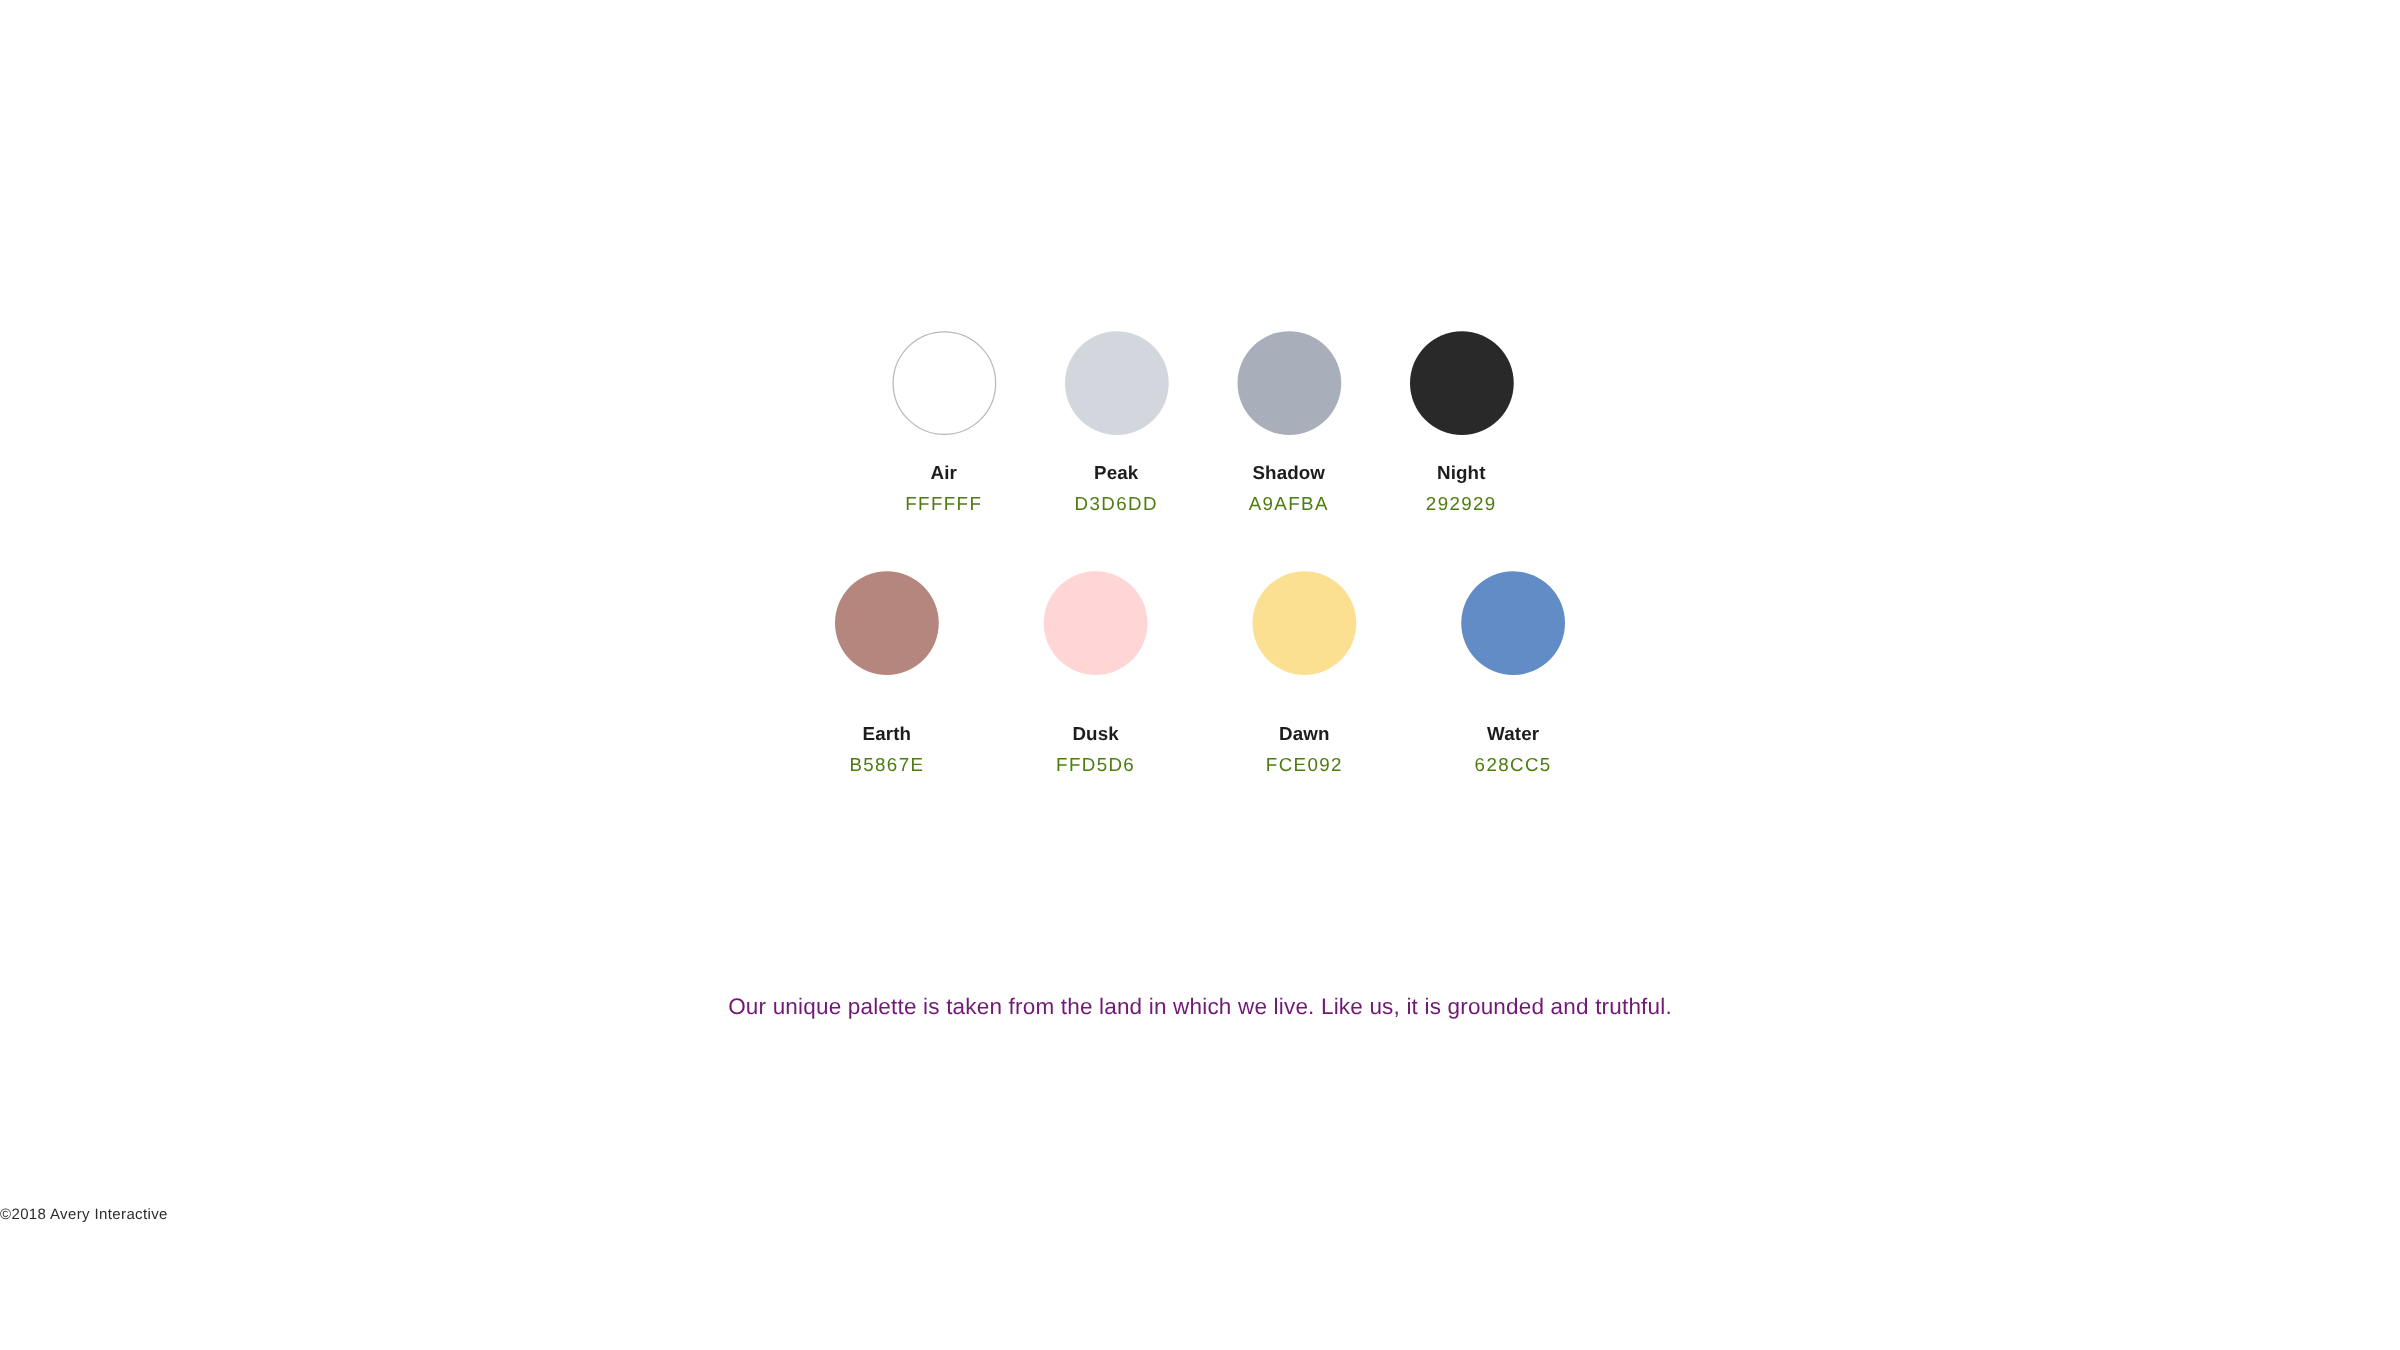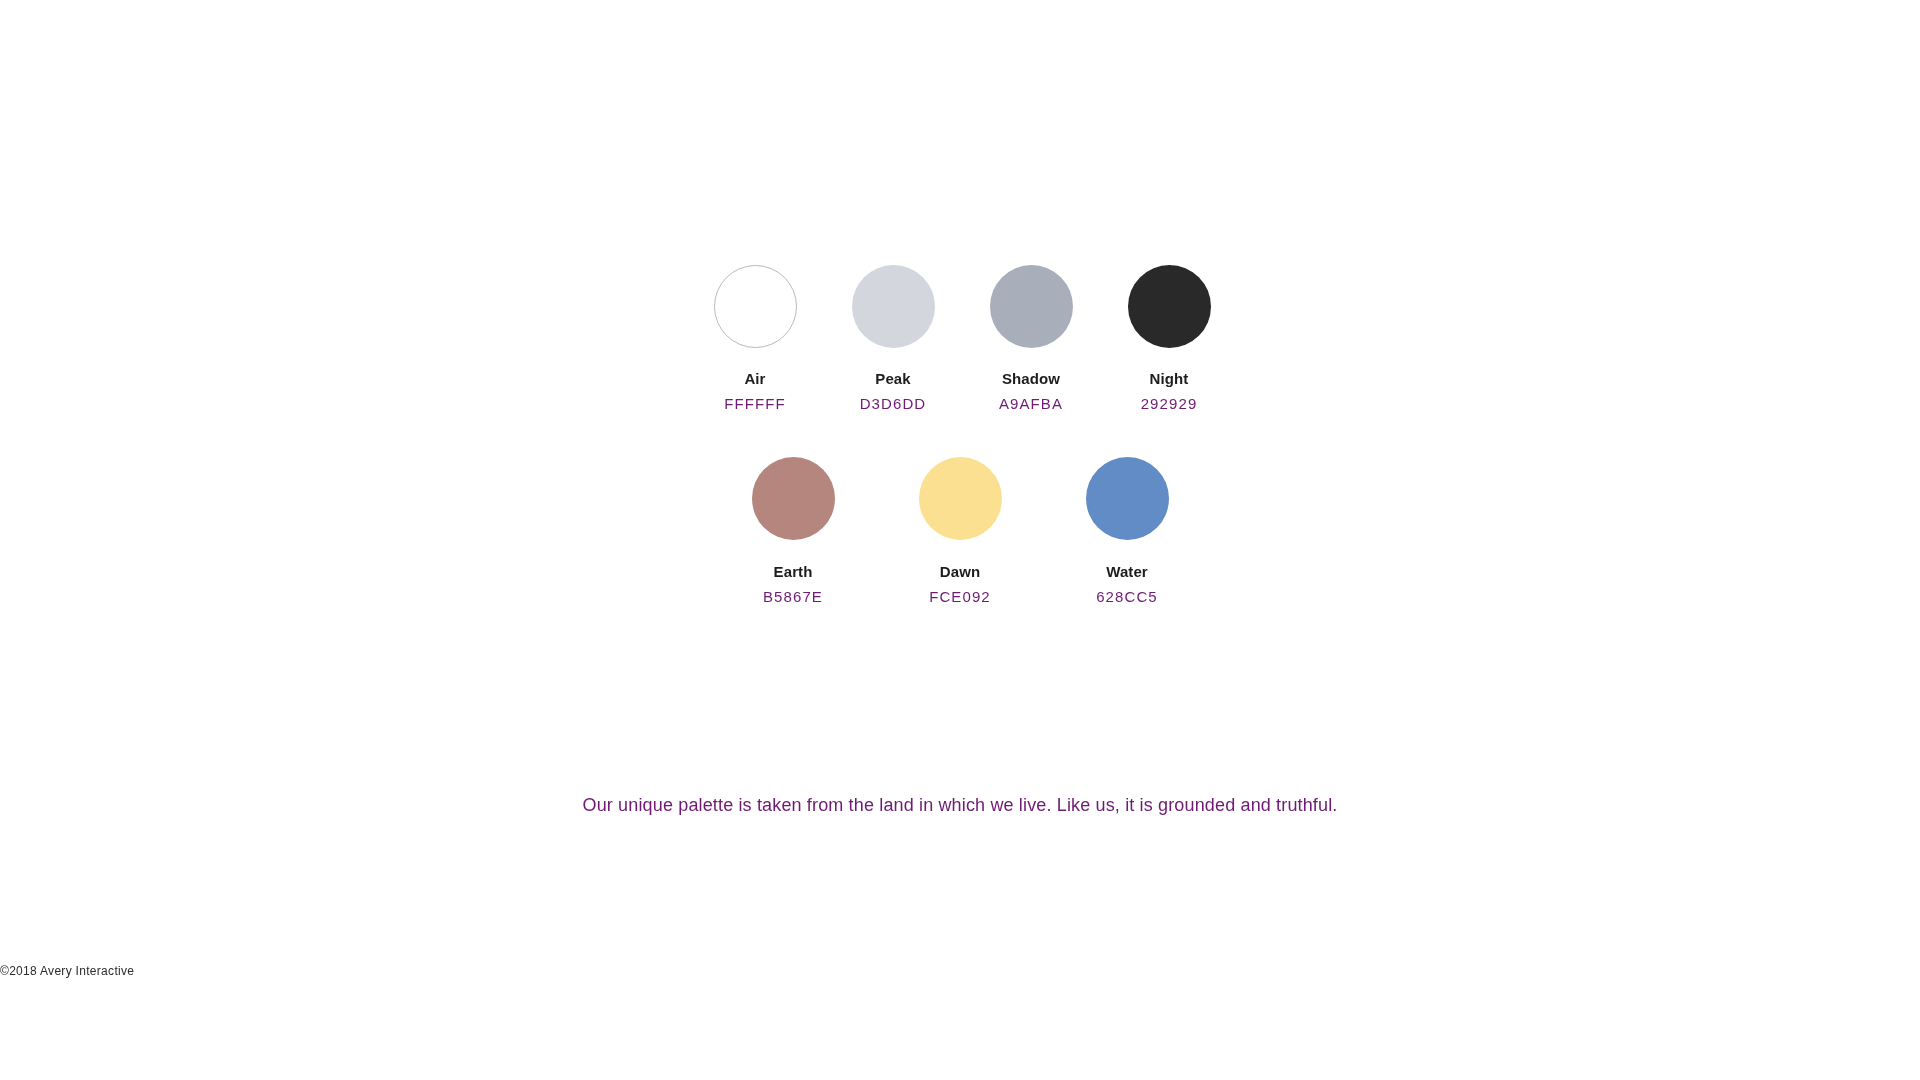--- a/index.html
+++ b/index.html
@@ -75,27 +75,27 @@
     color: #1d1d1d;
     letter-spacing: 0.1px;
     white-space: nowrap;
   }
 
   .swatch-hex {
     margin-top: 10px;
     font-size: 15px;
     font-weight: 300;
     line-height: 1;
-    color: #701a75;
+    color: #4d7c0f;
     letter-spacing: 1.1px;
     white-space: nowrap;
   }
 
   
-  .row-accent .swatch-name { margin-top: 24px; }
+  .row-accent .swatch-name { margin-top: 40px; }
 
   
   .description {
     position: absolute;
     left: 0;
     top: 775px;
     width: 1920px;
     text-align: center;
     font-size: 18px;
     font-weight: 300;
@@ -147,20 +147,25 @@
           <div class="swatch-hex">292929</div>
         </div>
       </div>
     <div class="swatch-row row-accent">
         <div class="swatch">
           <div class="swatch-dot" style="background: rgb(181, 134, 126);"></div>
           <div class="swatch-name">Earth</div>
           <div class="swatch-hex">B5867E</div>
         </div>
         <div class="swatch">
+          <div class="swatch-dot" style="background: rgb(255, 213, 214);"></div>
+          <div class="swatch-name">Dusk</div>
+          <div class="swatch-hex">FFD5D6</div>
+        </div>
+        <div class="swatch">
           <div class="swatch-dot" style="background: rgb(252, 224, 146);"></div>
           <div class="swatch-name">Dawn</div>
           <div class="swatch-hex">FCE092</div>
         </div>
         <div class="swatch">
           <div class="swatch-dot" style="background: rgb(98, 140, 197);"></div>
           <div class="swatch-name">Water</div>
           <div class="swatch-hex">628CC5</div>
         </div>
       </div>

